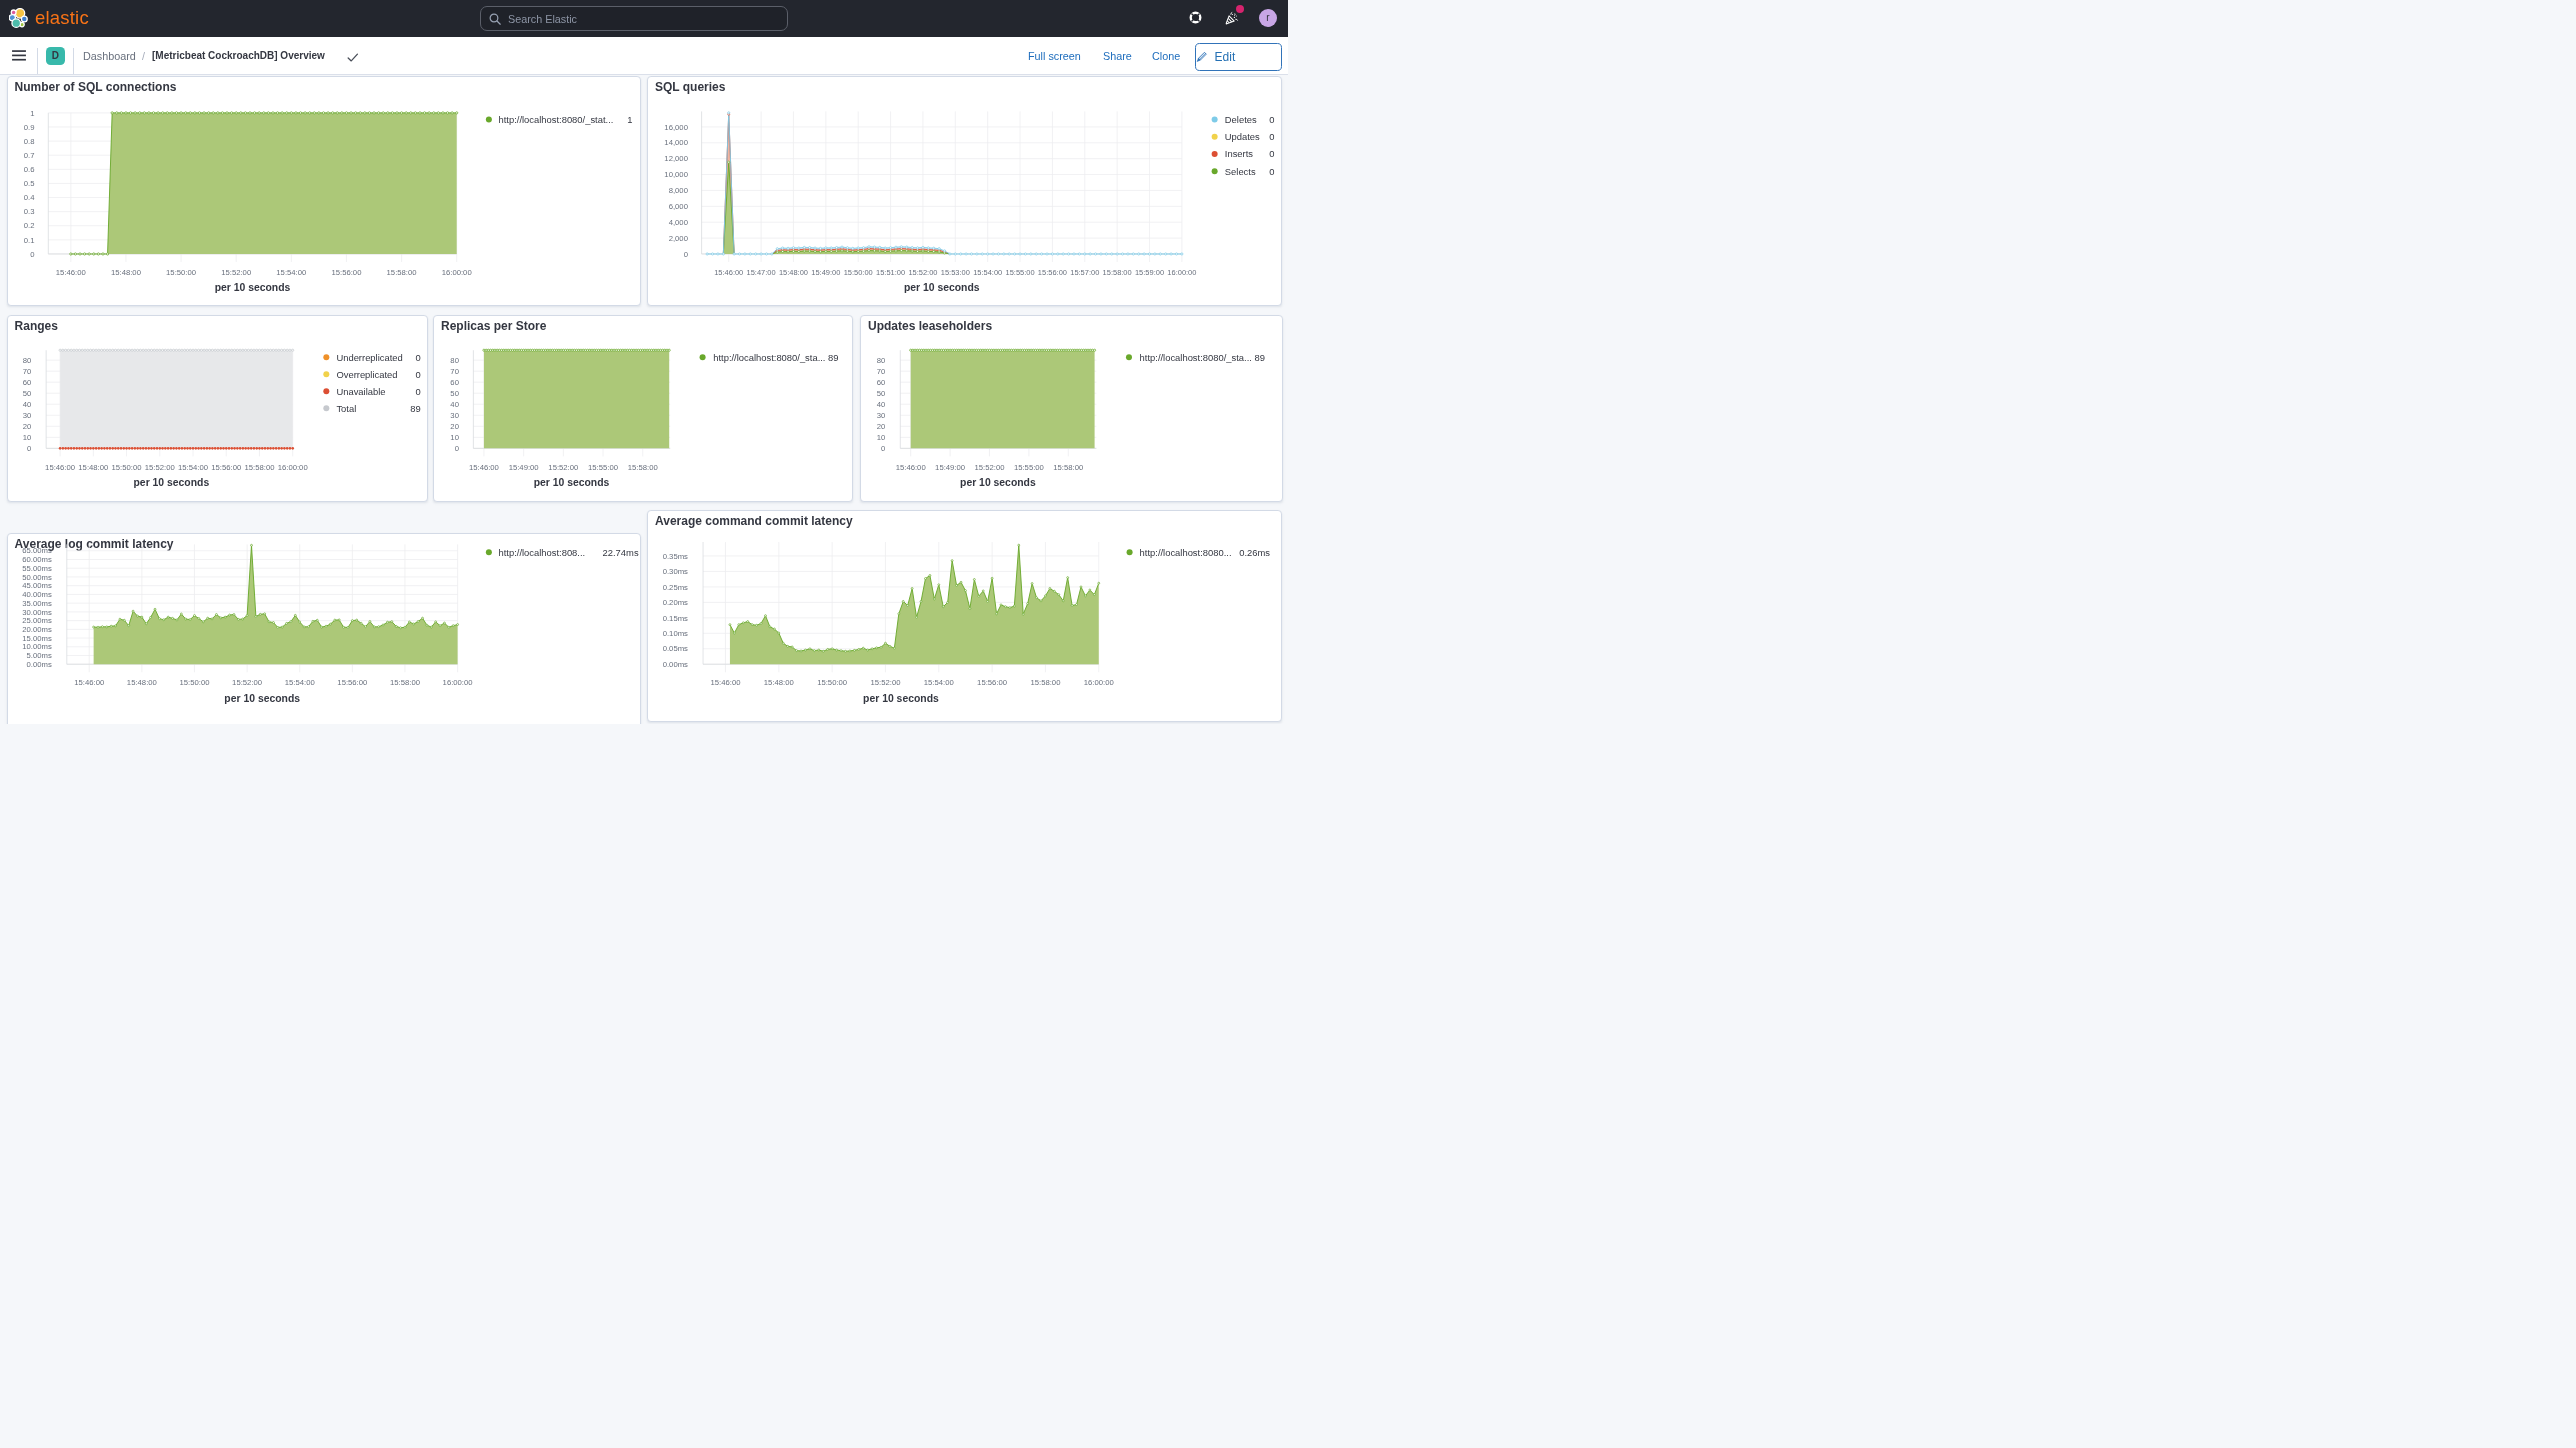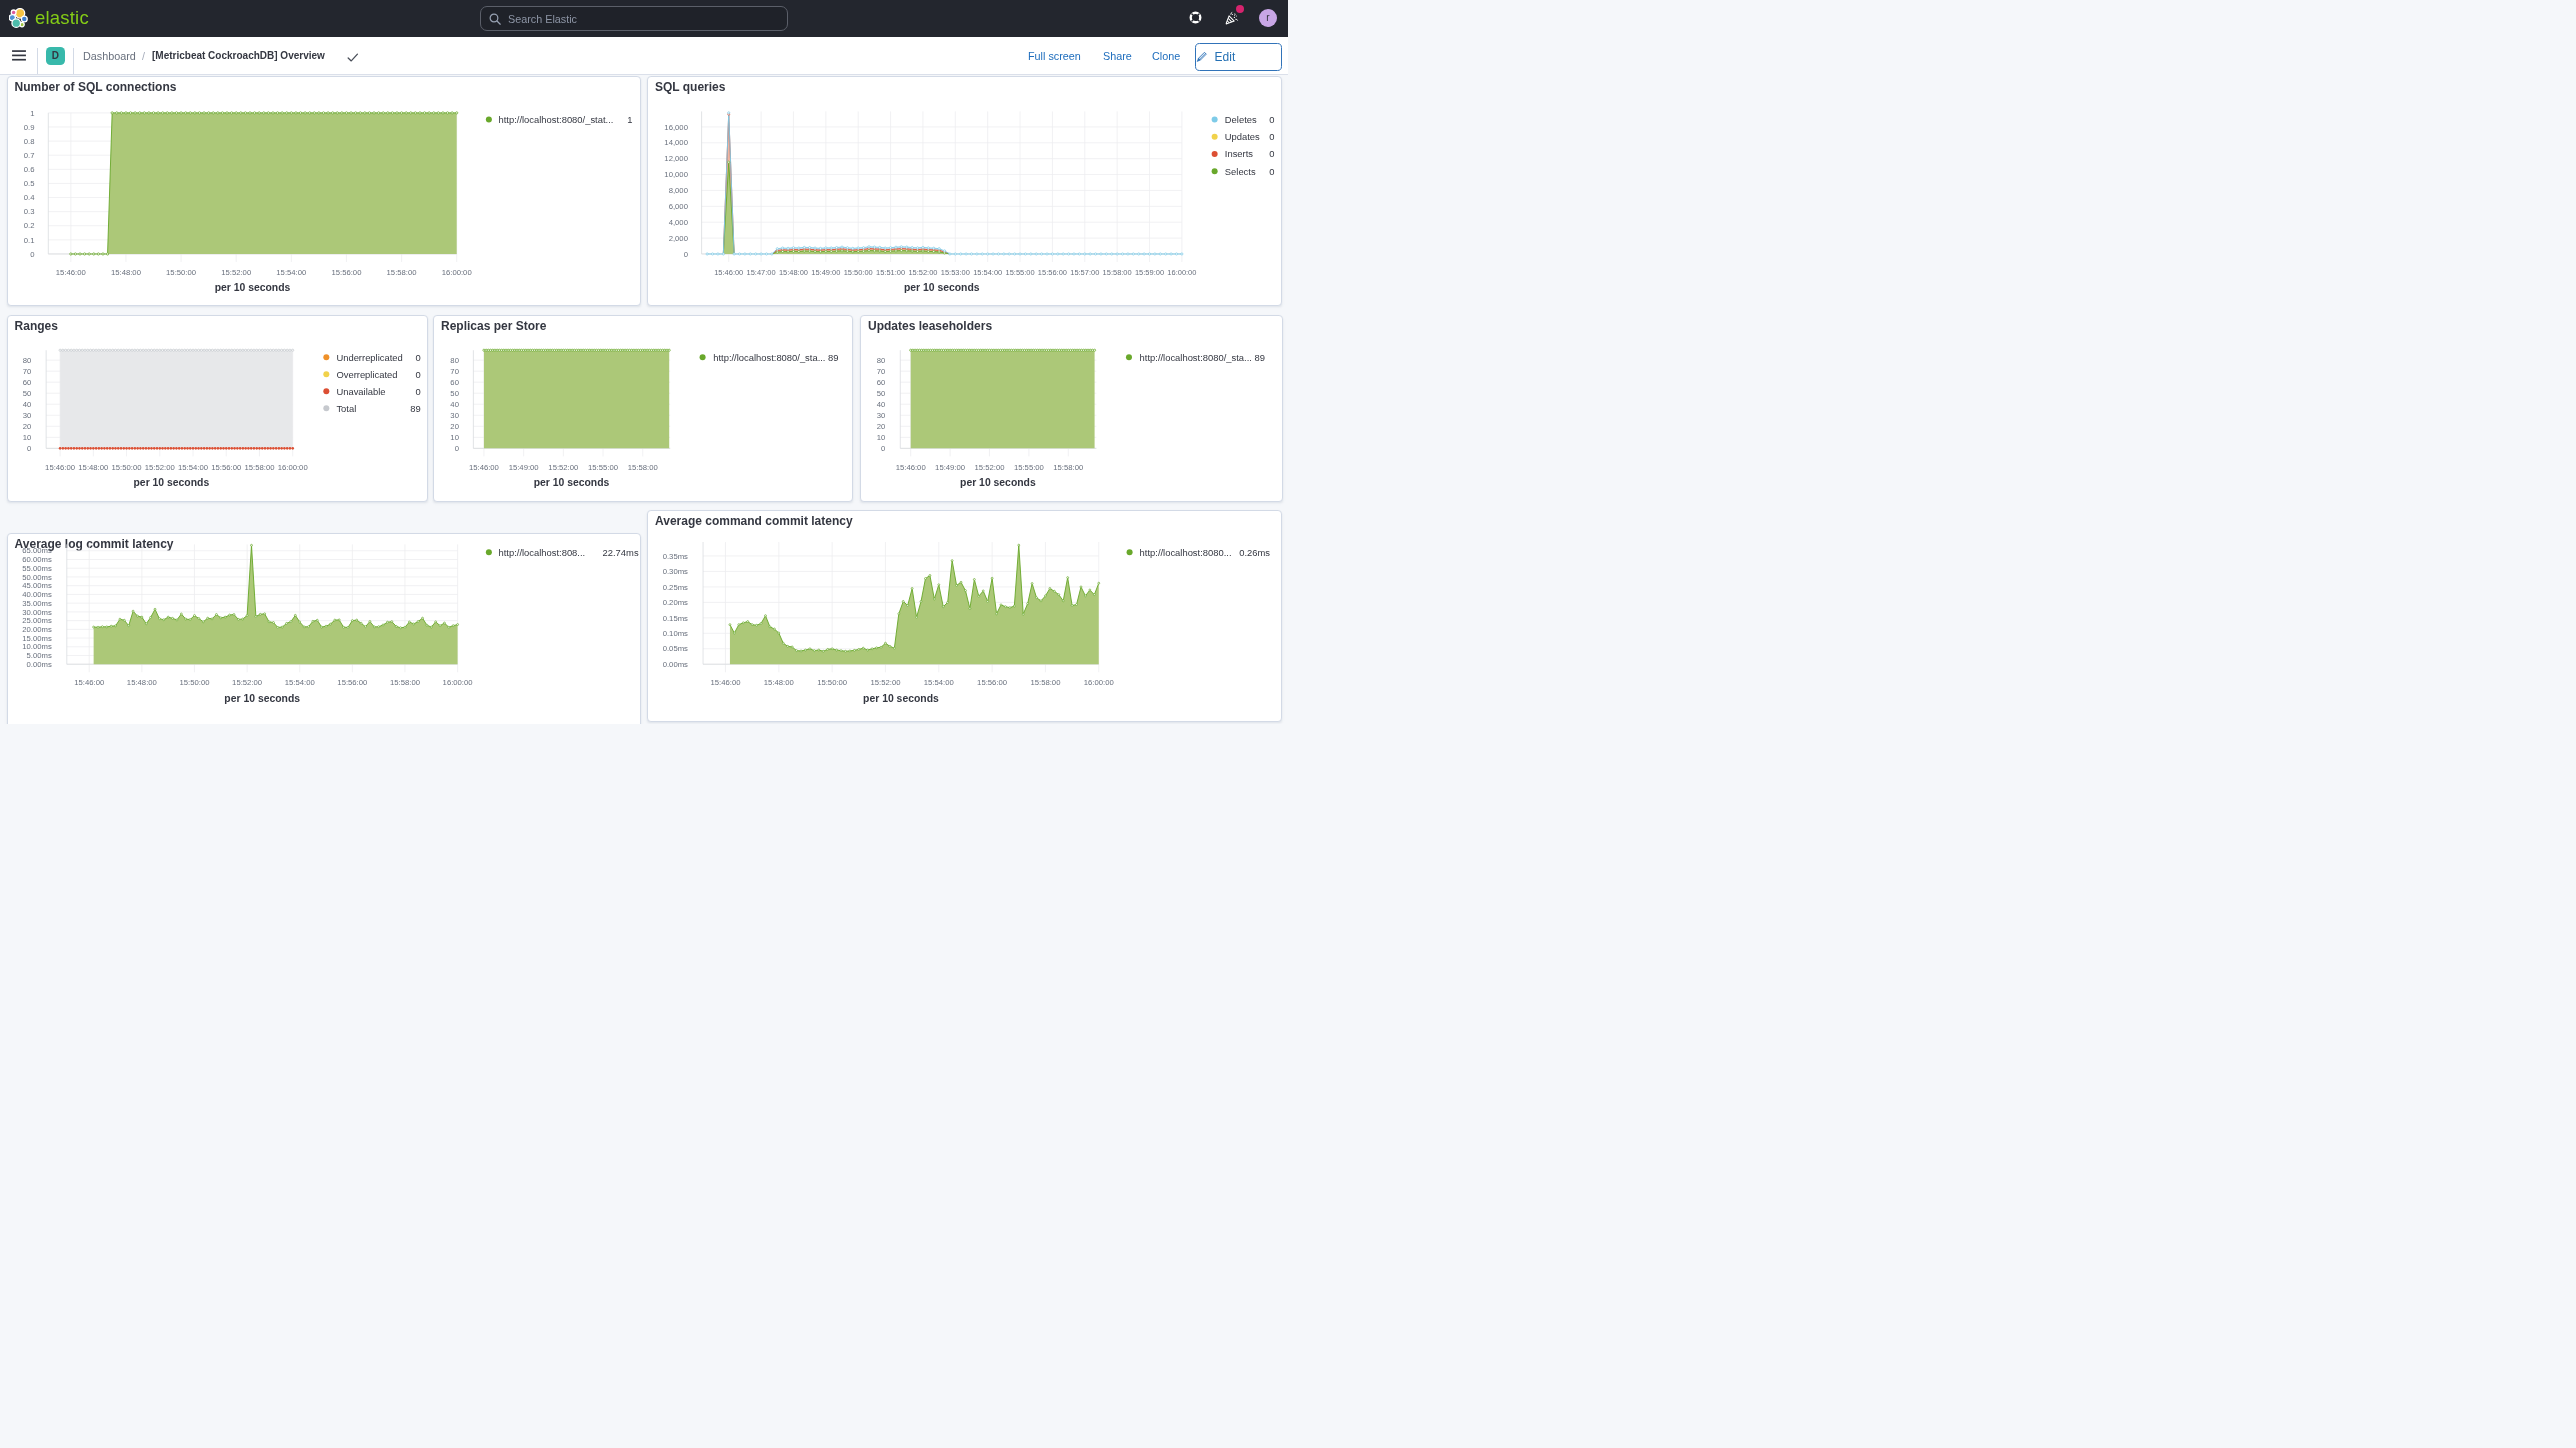--- a/index.html
+++ b/index.html
@@ -1,16 +1,16 @@
 <!DOCTYPE html>
 <html style="font-size:12.3px"><head><meta charset="utf-8"><style>
 *{margin:0;padding:0;box-sizing:border-box}
 body{width:1288px;height:724px;overflow:hidden;background:#f5f7fa;font-family:"Liberation Sans",sans-serif;position:relative}
 .hdr{position:absolute;left:0;top:0;width:1288px;height:37px;background:#23262e}
-.brand{position:absolute;left:35px;top:7px;font-size:18.5px;color:#84cc16;letter-spacing:0.2px}
+.brand{position:absolute;left:35px;top:7px;font-size:18.5px;color:#f97316;letter-spacing:0.2px}
 .search{position:absolute;left:480px;top:6.2px;width:308px;height:25px;border:0.8px solid #5b5f69;border-radius:7px;background:rgba(0,0,0,0.1)}
 .search span{position:absolute;left:27px;top:5.4px;font-size:10.8px;color:#8d95a5}
 .avatar{position:absolute;left:1259px;top:8.5px;width:18px;height:18px;border-radius:50%;background:#c8a6e6;text-align:center;font-size:10px;line-height:18px;color:#343741}
 .bar2{position:absolute;left:0;top:37px;width:1288px;height:38px;background:#fff;border-bottom:0.8px solid #dbe0ea}
 .vsep{position:absolute;top:10.8px;width:0.8px;height:26px;background:#d3dae6}
 .dchip{position:absolute;left:46px;top:9.6px;width:18.5px;height:18.5px;border-radius:4.6px;background:#38b9ab;text-align:center;line-height:18.5px;font-size:10px;font-weight:bold;color:#343741}
 .crumb1{position:absolute;left:83px;top:13px;font-size:10.8px;color:#69707d}
 .slash{position:absolute;left:142px;top:13px;font-size:10.8px;color:#a6adbb}
 .crumb2{position:absolute;left:152px;top:12.7px;font-size:10px;font-weight:bold;color:#343741}
 .lnk{position:absolute;top:13px;font-size:10.8px;color:#1e6dbd}

